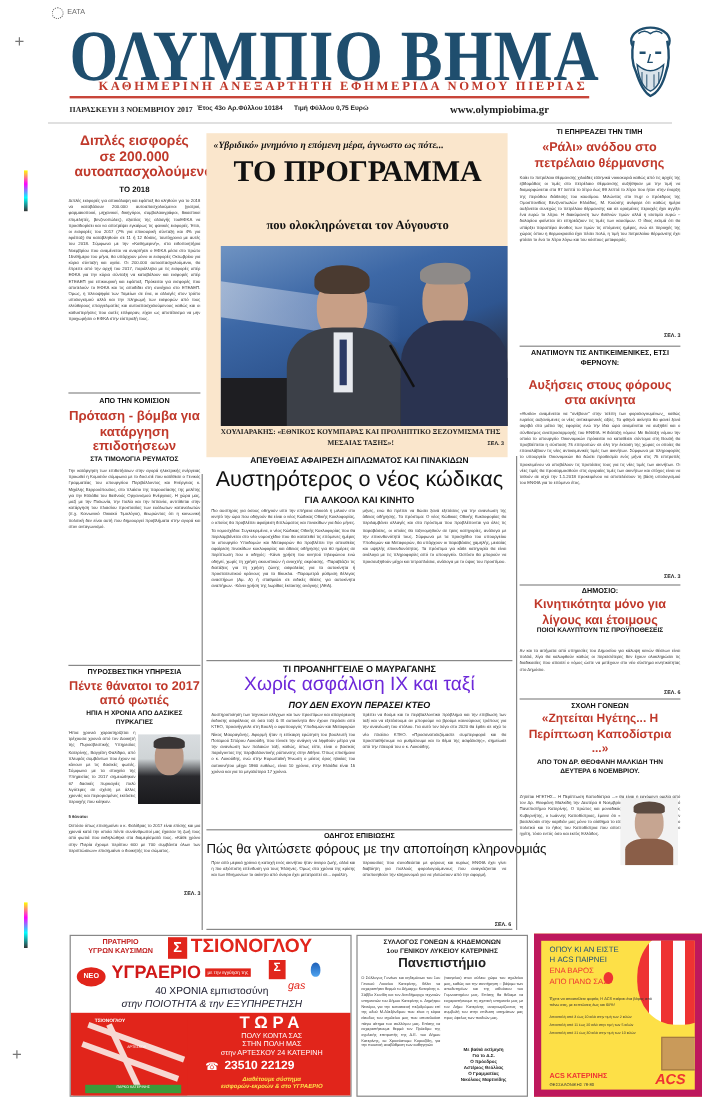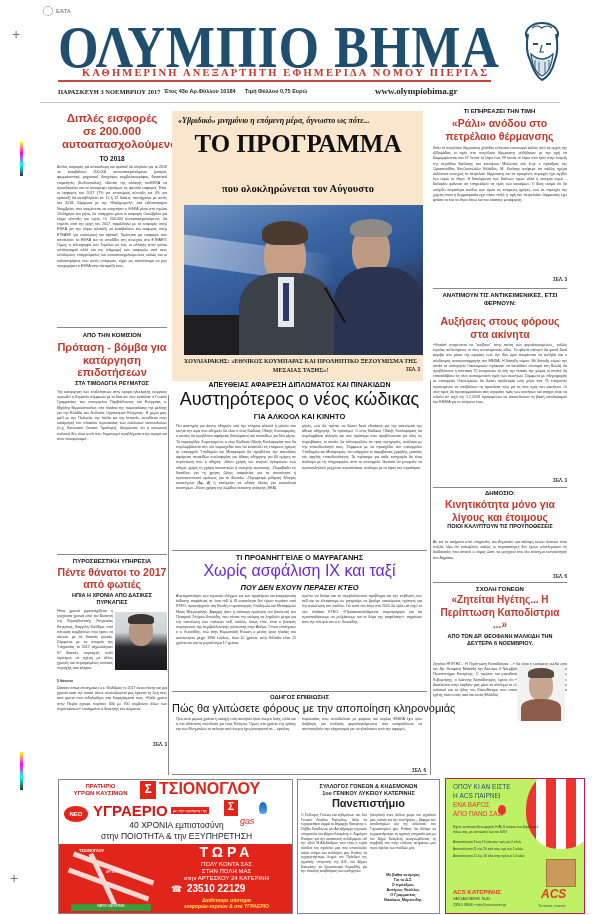--- a/index.html
+++ b/index.html
@@ -20,21 +20,21 @@
   .sect { font-size: 4.5px; font-weight: bold; text-align: right; }
   .rule { height: 1px; background: #888; }
   .vrule { width: 1px; background: #888; }
   .lead-box { left: 172px; top: 111px; width: 251px; height: 270px; background: #fae6cc; }
   .lead-kicker { left: 178px; top: 116px; width: 245px; font-family: "Liberation Serif", serif; font-weight: bold; font-size: 8px; font-style: italic; color: #111; white-space: nowrap; }
   .lead-title { left: 178px; top: 131px; width: 240px; font-family: "Liberation Serif", serif; font-weight: bold; font-size: 25px; line-height: 25px; text-align: center; color: #111; }
   .lead-sub { left: 178px; top: 183px; width: 240px; font-family: "Liberation Serif", serif; font-weight: bold; font-size: 10.5px; text-align: center; color: #111; }
   .photo { overflow: hidden; }
   .caption { left: 178px; top: 357px; width: 245px; font-family: "Liberation Serif", serif; font-weight: bold; font-size: 6px; line-height: 9px; text-align: center; color: #222; }
   .ad1 { left: 58px; top: 779px; width: 235px; height: 135px; border: 1px solid #888; background: #fff; overflow: hidden; }
-  .ad3 { left: 445px; top: 778px; width: 140px; height: 136px; border: 1px solid #be185d; background: #bef264; overflow: hidden; }
+  .ad3 { left: 445px; top: 778px; width: 140px; height: 136px; border: 6px solid #be185d; background: #fde047; overflow: hidden; }
 </style>
 </head>
 <body>
 
 <div class="abs crosshair" style="left:12px;top:26px;">+</div>
 <div class="abs crosshair" style="left:10px;top:870px;">+</div>
 <div class="abs" style="left:20px;top:142px;width:3px;height:34px;background:linear-gradient(#ff0,#f0f,#0ff,#333);"></div>
 <div class="abs" style="left:20px;top:752px;width:3px;height:38px;background:linear-gradient(#ff0,#f0f,#0ff,#333);"></div>
 
 <div class="abs eata" style="display:flex;align-items:center;gap:3px;">
@@ -168,21 +168,21 @@
   </div>
   <div style="position:absolute;left:81px;top:1px;width:16px;height:18px;background:#e1251b;color:#fff;font-size:12px;font-weight:bold;text-align:center;line-height:16px;">Σ</div>
   <div style="position:absolute;left:100px;top:0px;font-size:16px;font-weight:bold;color:#e1251b;white-space:nowrap;">ΤΣΙΟΝΟΓΛΟΥ</div>
   <div style="position:absolute;left:5px;top:26px;width:24px;height:16px;background:#e1251b;border-radius:50%;color:#fff;font-size:6px;font-weight:bold;text-align:center;line-height:16px;">ΝΕΟ</div>
   <div style="position:absolute;left:34px;top:22px;font-size:15px;font-weight:bold;color:#d01818;">ΥΓΡΑΕΡΙΟ</div>
   <div style="position:absolute;left:112px;top:27px;font-size:4px;background:#e1251b;color:#fff;padding:1px 2px;">με την εγγύηση της</div>
   <div style="position:absolute;left:165px;top:20px;width:14px;height:16px;background:#e1251b;color:#fff;font-size:10px;font-weight:bold;text-align:center;line-height:14px;">Σ</div>
   <div style="position:absolute;left:181px;top:36px;font-size:9px;font-style:italic;color:#e1251b;">gas</div>
   <div style="position:absolute;left:200px;top:22px;width:8px;height:12px;border-radius:50% 50% 40% 40%;background:linear-gradient(#1e5fb8,#4ea3ef);"></div>
   <div style="position:absolute;left:0;top:40px;width:235px;text-align:center;font-size:8.5px;color:#223;">40 ΧΡΟΝΙΑ εμπιστοσύνη</div>
-  <div style="position:absolute;left:0;top:51px;width:235px;text-align:center;font-size:8.5px;color:#223;">στην ΠΟΙΟΤΗΤΑ &amp; την ΕΞΥΠΗΡΕΤΗΣΗ</div>
+  <div style="position:absolute;left:0;top:51px;width:235px;text-align:center;font-size:8.5px;color:#223;font-style:italic;">στην ΠΟΙΟΤΗΤΑ &amp; την ΕΞΥΠΗΡΕΤΗΣΗ</div>
   <div style="position:absolute;left:0;top:64px;width:235px;height:71px;background:#e1251b;"></div>
   <div style="position:absolute;left:2px;top:66px;width:95px;height:67px;background:#e1251b;">
     <div style="position:absolute;left:10px;top:20px;width:85px;height:5px;background:#f7d8d2;transform:rotate(20deg);"></div>
     <div style="position:absolute;left:5px;top:36px;width:85px;height:5px;background:#f7d8d2;transform:rotate(20deg);"></div>
     <div style="position:absolute;left:40px;top:5px;width:5px;height:60px;background:#f7d8d2;transform:rotate(-25deg);"></div>
     <div style="position:absolute;left:18px;top:2px;font-size:4px;color:#fff;font-weight:bold;">ΤΣΙΟΝΟΓΛΟΥ</div>
     <div style="position:absolute;left:45px;top:24px;font-size:3px;color:#fff;">ΑΡΤΕΣΚΟΥ</div>
     <div style="position:absolute;left:10px;top:58px;width:80px;height:7px;background:#3a9b3a;color:#fff;font-size:3px;text-align:center;">ΠΑΡΚΟ ΚΑΤΕΡΙΝΗΣ</div>
   </div>
   <div style="position:absolute;left:100px;top:64px;width:135px;text-align:center;font-size:14px;font-weight:bold;color:#fff;letter-spacing:4px;">ΤΩΡΑ</div>

